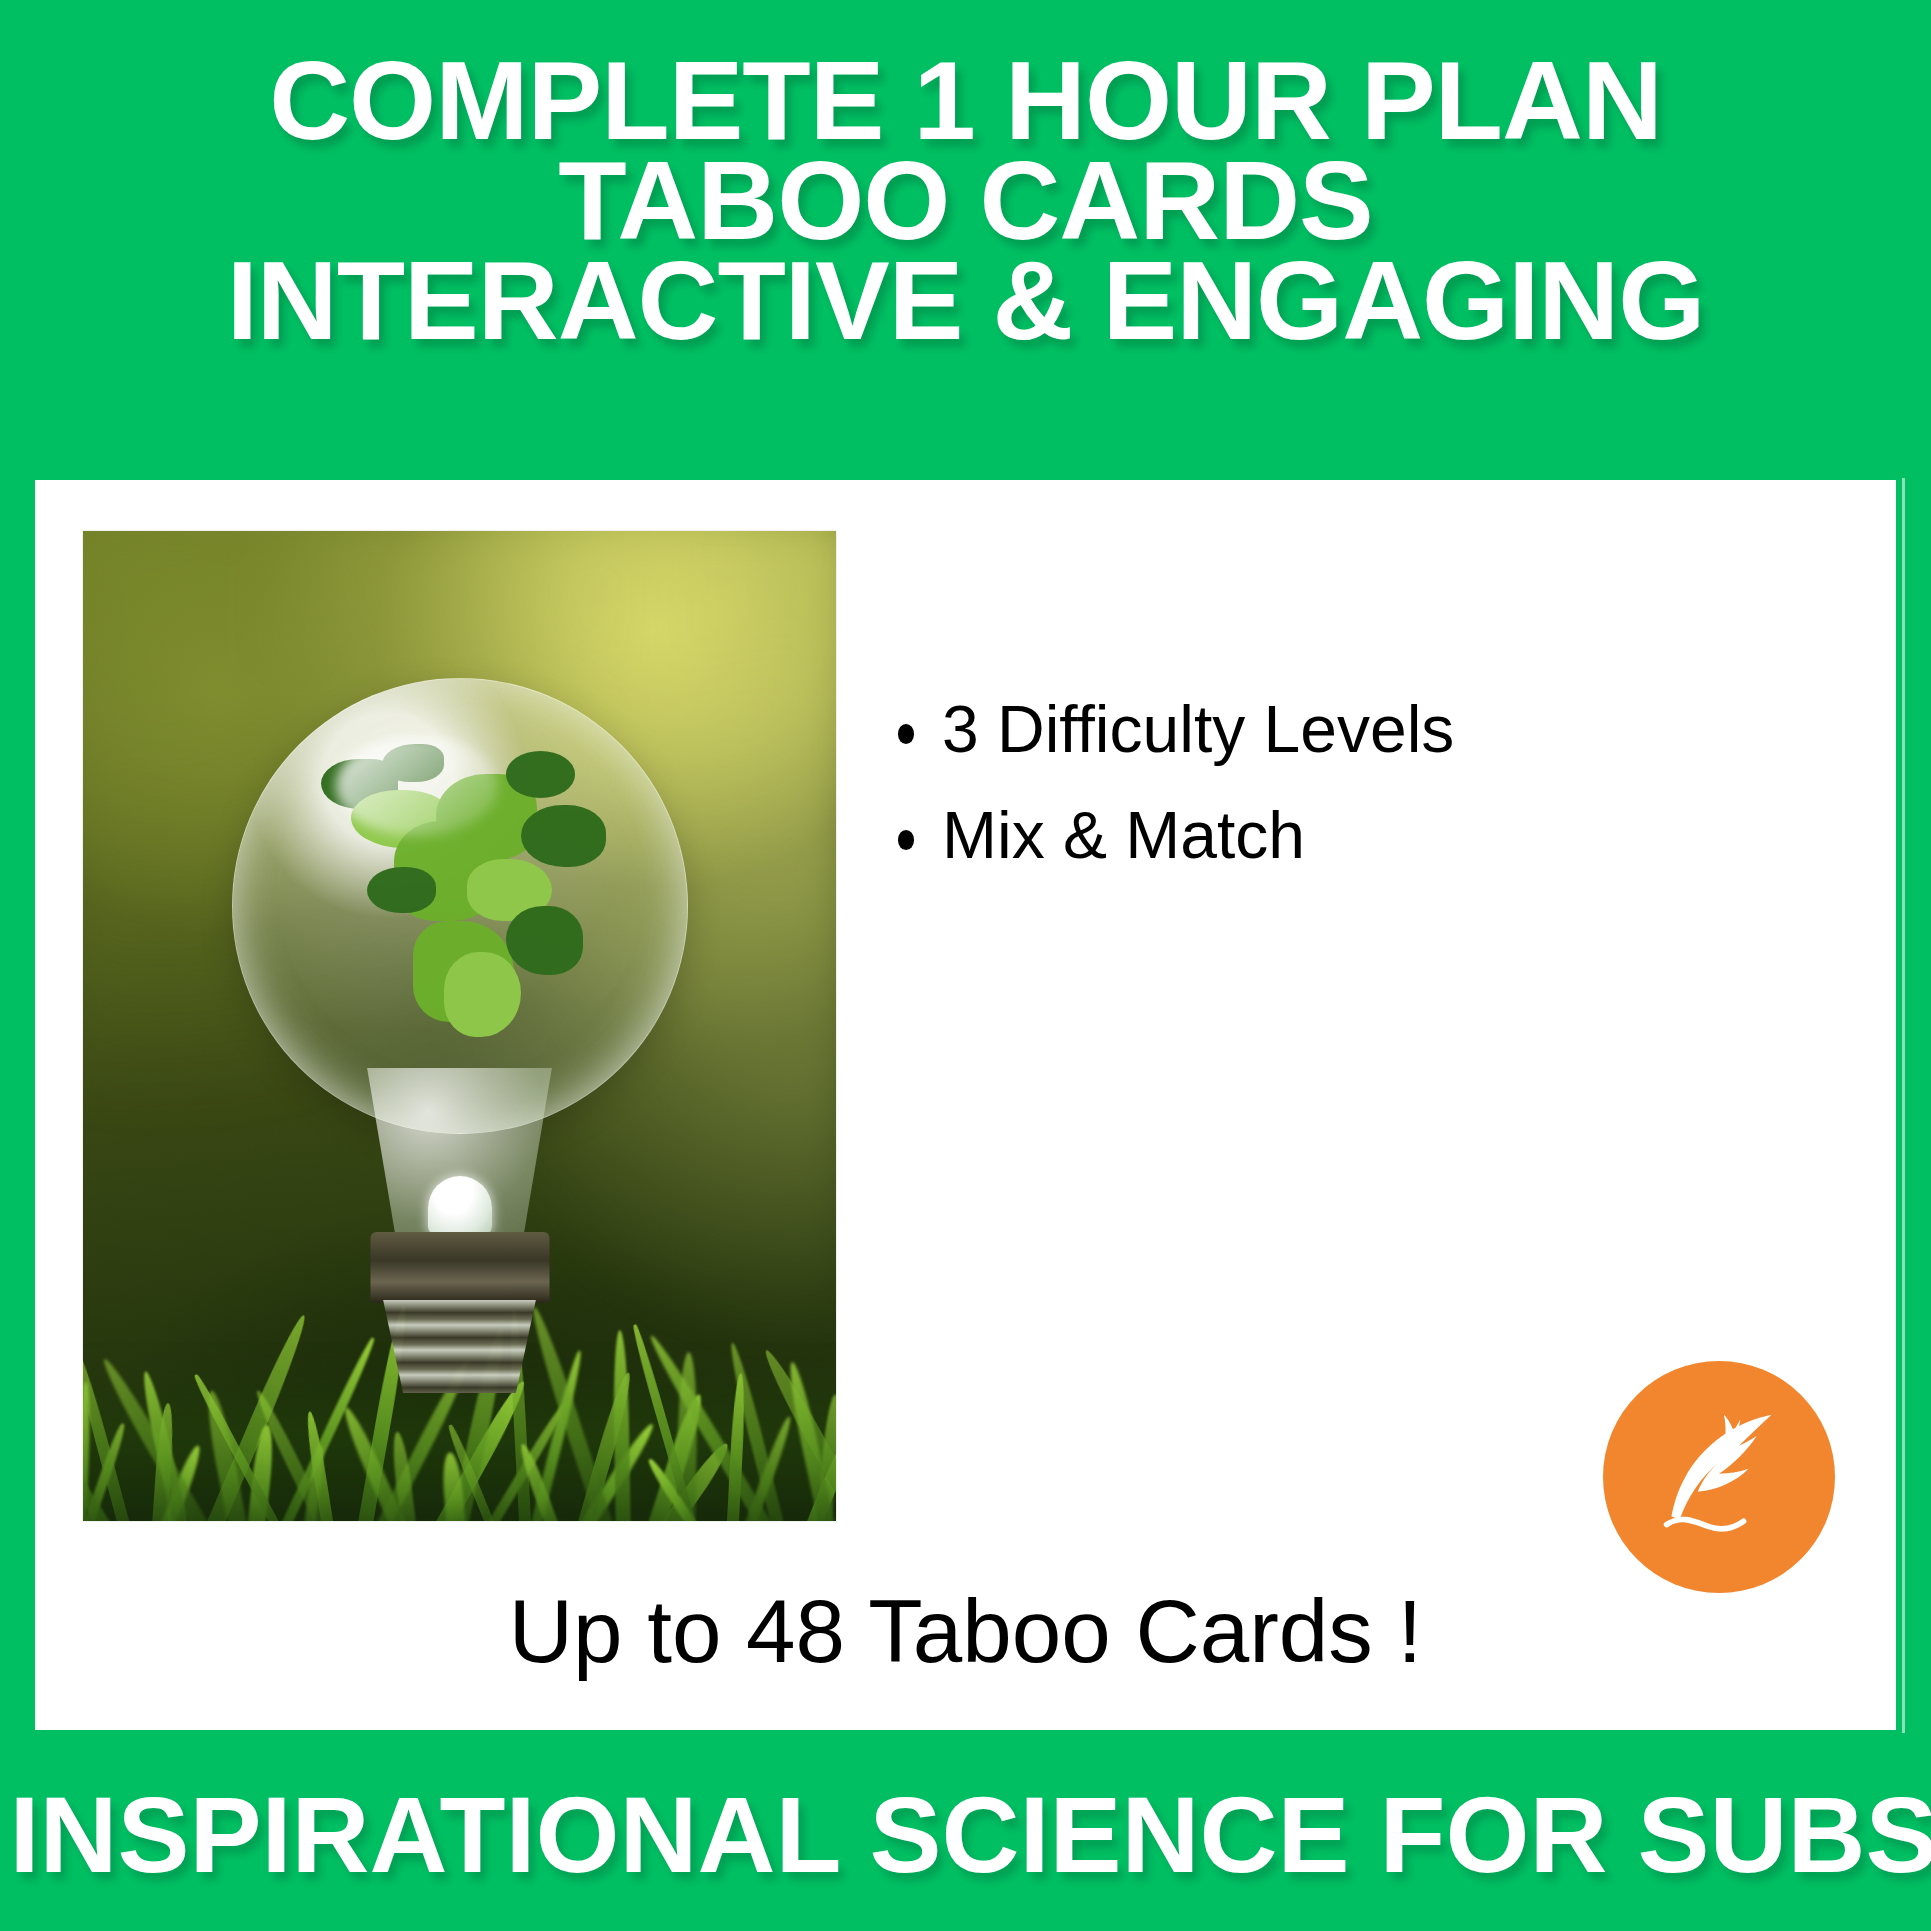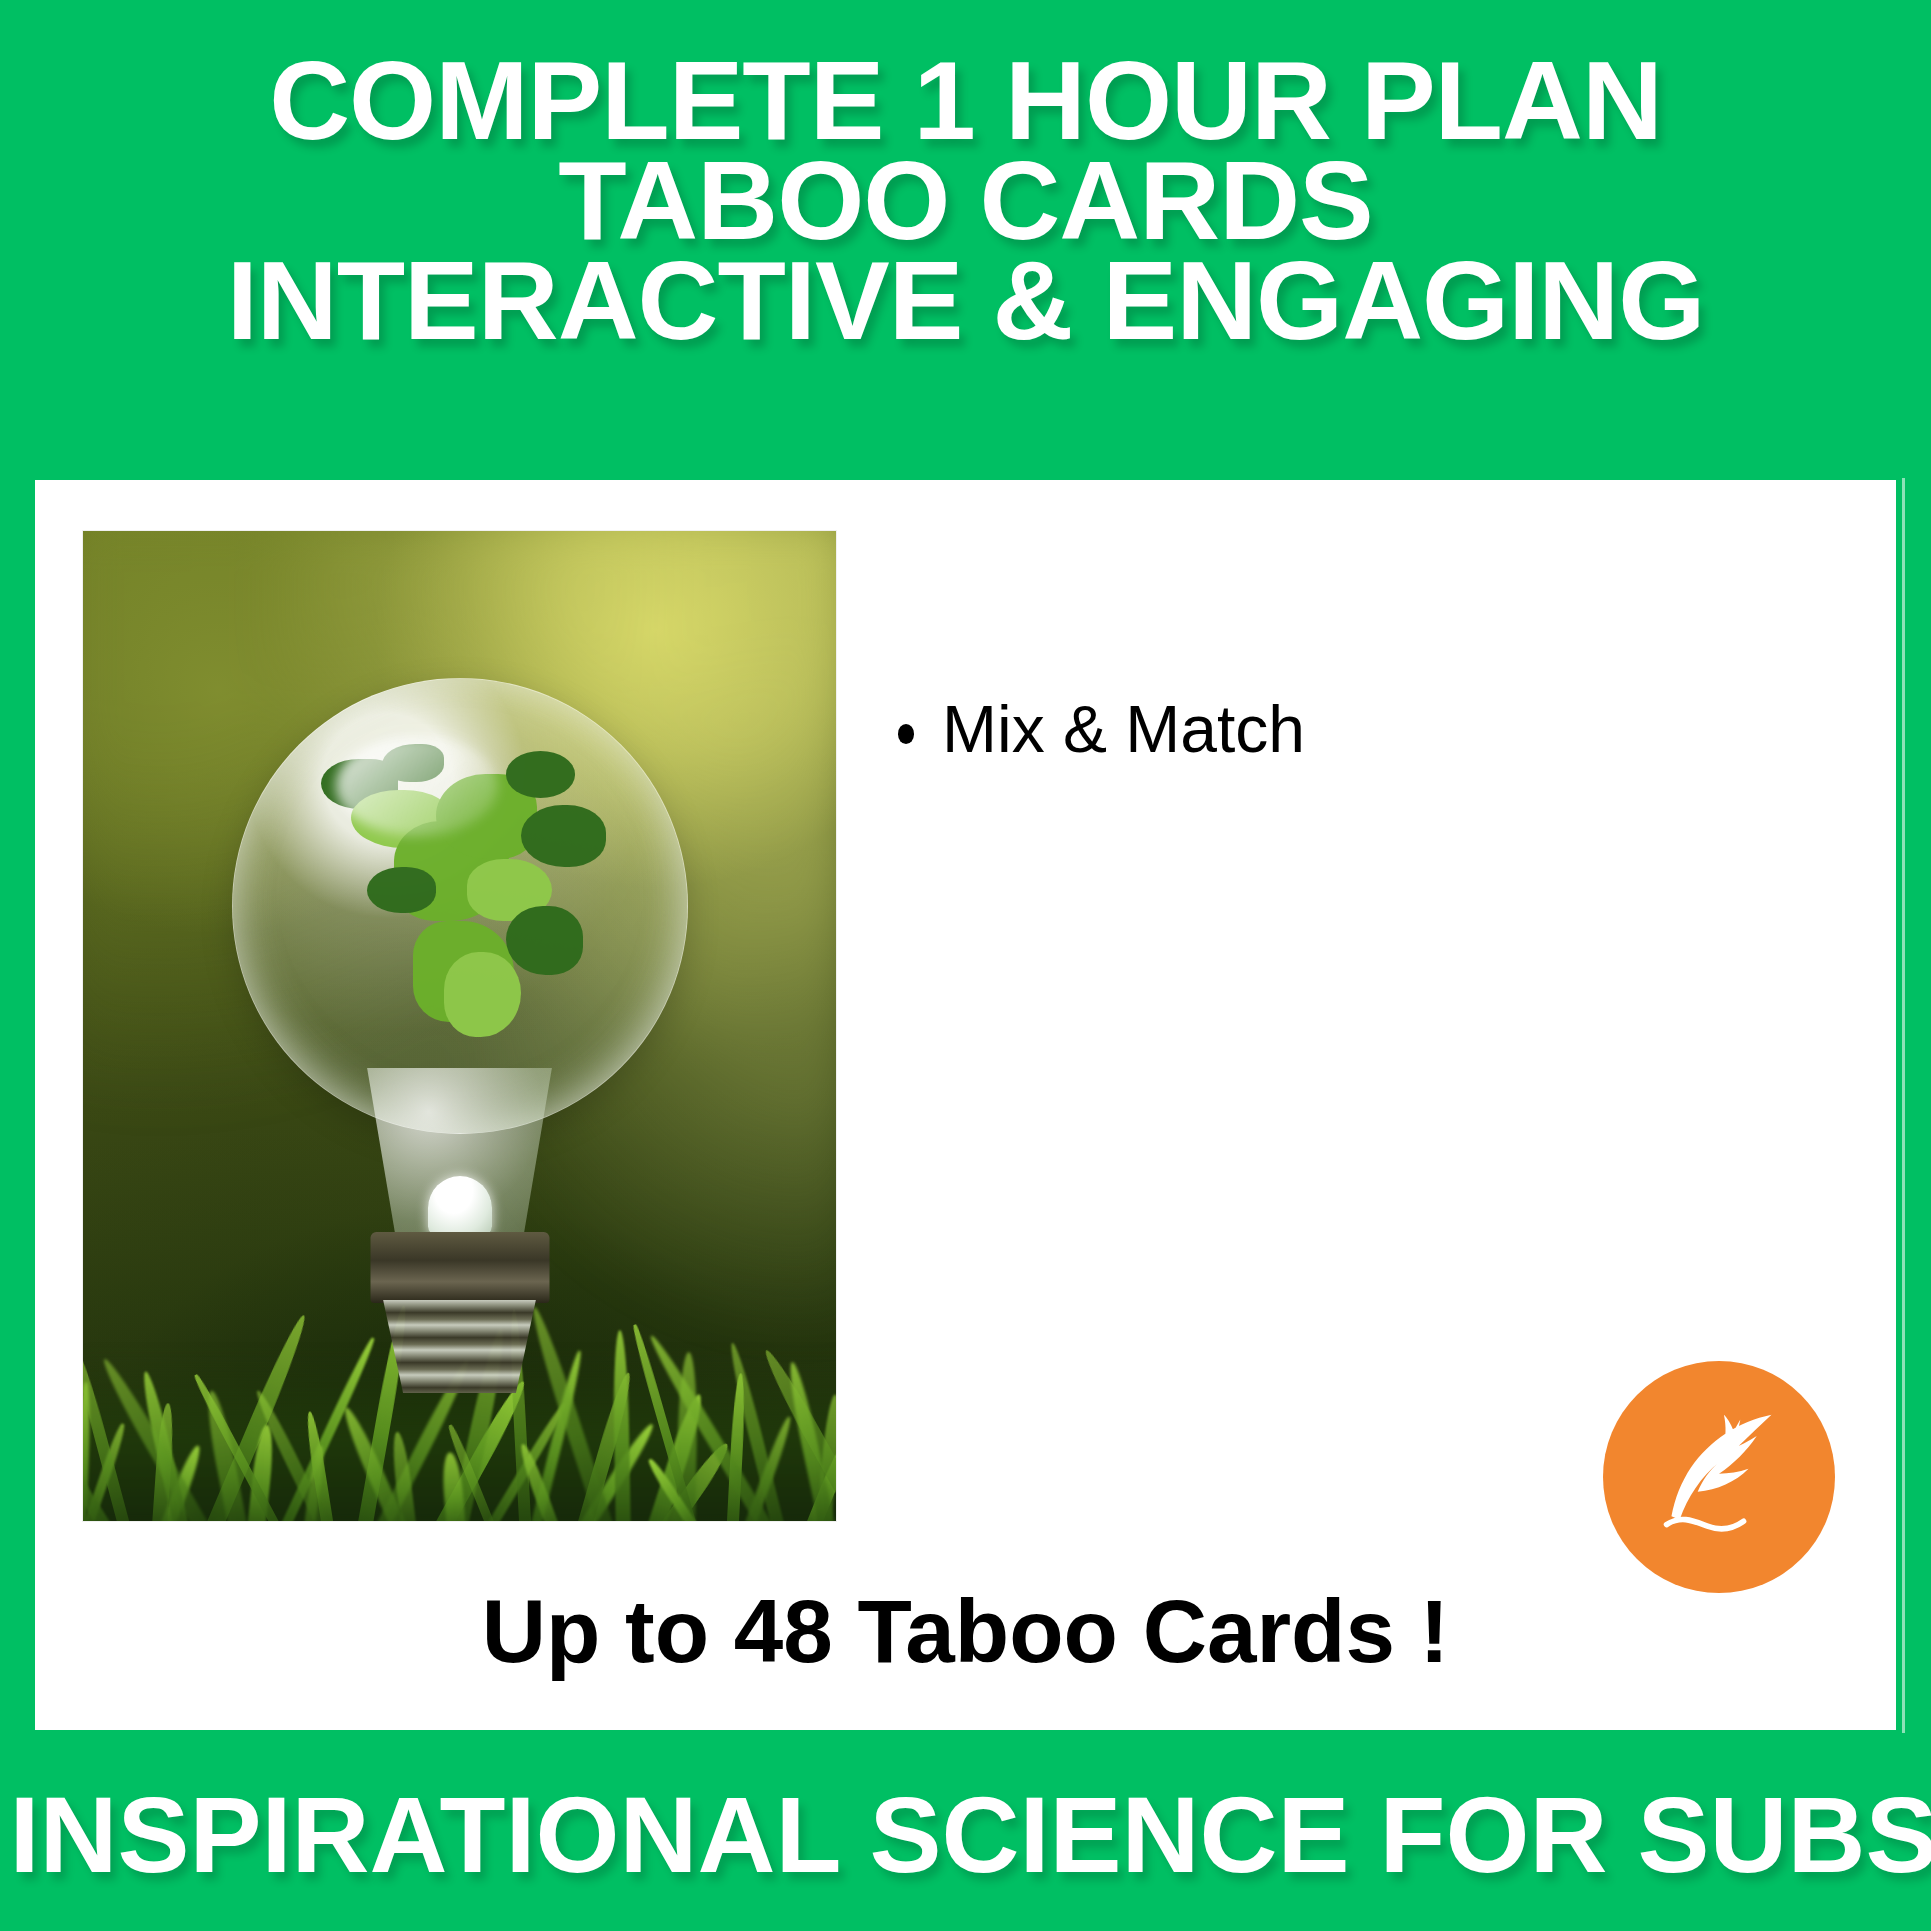--- a/index.html
+++ b/index.html
@@ -191,21 +191,21 @@
     display:flex;align-items:center;justify-content:center;
   }
   .logo svg{width:164px;height:164px;display:block;}
 
   
   .cards-count{
     position:absolute;
     left:35px;top:1583px;width:1861px;
     text-align:center;
     font-family:"Liberation Sans Narrow","Liberation Sans",sans-serif;
-    font-weight:bold;
+    font-weight:normal;
     font-size:89px;
     line-height:97px;
     color:#000000;
   }
 
   
   .footer{
     position:absolute;
     left:8px;top:1738px;width:1931px;height:193px;
     display:flex;align-items:center;justify-content:center;
@@ -306,20 +306,21 @@
     </div>
     <div class="bulb-neck"></div>
     <div class="filament"></div>
     <div class="bulb-cap"></div>
     <div class="bulb-threads"></div>
   </div>
 </div>
 
 <div class="right-col">
   <ul class="bullets">
+    <li>3 Difficulty Levels</li>
     <li>Mix &amp; Match</li>
   </ul>
 </div>
 
 <div class="logo">
   <span>
     <svg viewBox="0 0 100 100" xmlns="http://www.w3.org/2000/svg" aria-hidden="true">
       <path d="M82 12 C62 16 44 28 33 44 C27 53 23 63 21 74 L26 76 C31 62 39 50 50 41 C44 46 40 52 37 59 C49 58 60 53 68 45 C62 47 56 48 50 48 C59 42 67 34 73 25 C68 28 63 31 57 33 C60 27 62 21 63 15 L59 22 C57 17 55 14 53 12 C56 26 52 39 44 49 C56 37 69 24 82 12 Z" fill="#ffffff"></path>
       <path d="M18 79 C27 73 35 77 43 80 C51 83 58 82 65 77" fill="none" stroke="#ffffff" stroke-width="3.4" stroke-linecap="round"></path>
     </svg>

